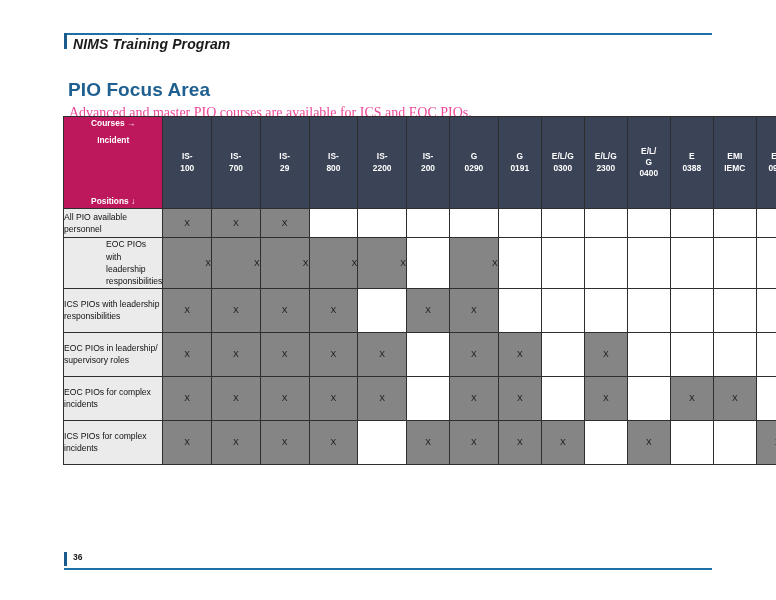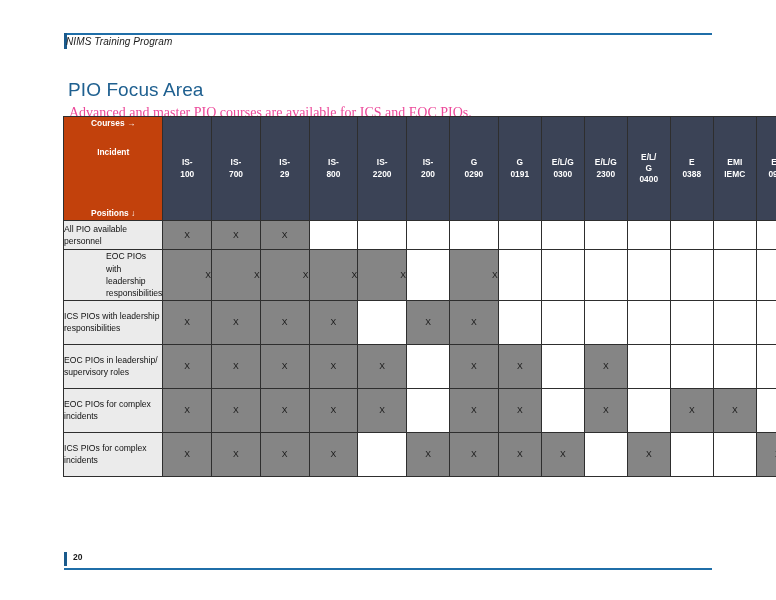--- a/index.html
+++ b/index.html
@@ -34,38 +34,38 @@
   #page-header .tab {
     position: absolute;
     left: 0;
     top: 0;
     width: 3px;
     height: 16px;
     background: #1a5a8c;
   }
   #page-header .htext {
     position: absolute;
-    left: 2px;
+    left: 9px;
     top: 3px;
-    font-size: 10px;
-    font-weight: normal;
+    font-size: 14px;
+    font-weight: bold;
     font-style: italic;
     color: #1a1a1a;
     letter-spacing: 0.1px;
     white-space: nowrap;
   }
 
   
   #doc-title {
     position: absolute;
     left: 68px;
     top: 66px;
     font-size: 19px;
     color: #1f6090;
-    font-weight: normal;
+    font-weight: bold;
     letter-spacing: 0.1px;
     white-space: nowrap;
   }
   #intro-text {
     position: absolute;
     left: 69px;
     top: 92px;
     font-family: "Liberation Serif", serif;
     font-size: 14px;
     color: #ec4899;
@@ -84,31 +84,31 @@
     table-layout: fixed;
     font-size: 8.2px;
   }
   table.matrix th, table.matrix td {
     border: 1px solid #2e2e2e;
     padding: 0;
     vertical-align: middle;
   }
   th.corner {
     width: 93px;
-    background: #c2410c;
+    background: #be185d;
     color: #ffffff;
     font-size: 8.4px;
     font-weight: bold;
     text-align: center;
     line-height: 1.55;
     padding: 4px 2px;
     border-color: #2a3042;
   }
   th.corner .l1 { display: block; }
-  th.corner .l2 { display: block; margin-top: 16px; text-align: center; }
+  th.corner .l2 { display: block; margin-top: 4px; text-align: center; }
   th.corner .l3 { display: block; margin-top: 48px; }
   th.course {
     width: 35.5px;
     background: #3b4356;
     color: #ffffff;
     font-size: 8.4px;
     font-weight: bold;
     text-align: center;
     line-height: 1.35;
     padding: 2px 1px;
@@ -366,15 +366,15 @@
           <td class="cell"></td>
           <td class="cell mark">X</td>
           <td class="cell mark">X</td>
         </tr>
       </tbody>
   </table>
 </div>
 
 <div id="page-footer">
   <div class="tab"></div>
-  <div class="pnum">20</div>
+  <div class="pnum">36</div>
   <div class="rule"></div>
 </div>
 
 </body></html>

